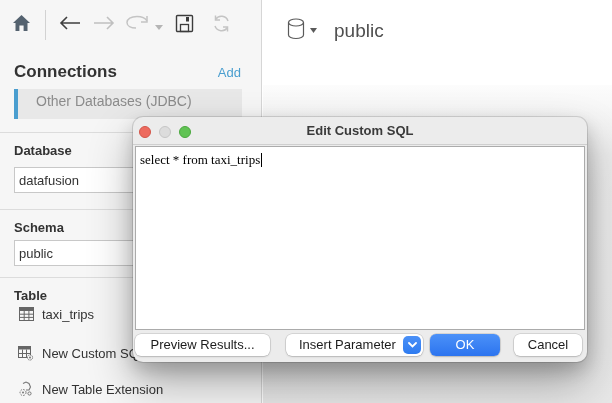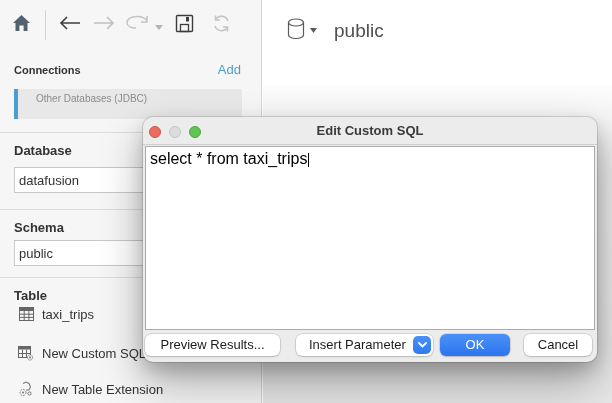--- a/index.html
+++ b/index.html
@@ -12,27 +12,27 @@
   .sidebar { position:absolute; left:0; top:0; width:262px; height:403px;
              background:#f6f6f6; border-right:1px solid #d6d6d6; z-index:1; }
 
   .toolbar { position:absolute; left:0; top:0; width:262px; height:50px;
              display:flex; align-items:center; }
   .tb-btn { display:flex; align-items:center; justify-content:center; height:30px; cursor:default; }
   .tb-divider { width:1px; height:30px; background:#d2d2d2; margin:0 9px 0 7px; }
 
   .connections-header { position:absolute; left:14px; right:20px; top:62px;
              display:flex; justify-content:space-between; align-items:baseline; }
-  .connections-title { font-size:11px; font-weight:bold; color:#333; }
+  .connections-title { font-size:17px; font-weight:bold; color:#333; }
   .add-link { font-size:13px; color:#4a9ecf; cursor:pointer; }
 
   .connection-item { position:absolute; left:14px; top:89px; width:228px; height:30px;
              background:#e8e8e8; border-left:4px solid #4a9ecf; padding:3px 0 0 8px; }
   .connection-name { font-size:12px; color:#333; white-space:nowrap; }
-  .connection-sub { font-size:10px; color:#8b8b8b; padding-left:10px; margin-top:1px; white-space:nowrap; }
+  .connection-sub { font-size:14px; color:#8b8b8b; padding-left:10px; margin-top:1px; white-space:nowrap; }
 
   .divider-h { position:absolute; left:0; width:262px; height:1px; background:#dcdcdc; }
 
   .side-label { position:absolute; left:14px; font-size:13px; font-weight:bold; color:#333; }
 
   .side-select { position:absolute; left:14px; width:234px; height:26px; background:#fff;
              border:1px solid #c8c8c8; font-size:13px; color:#333; display:flex;
              align-items:center; padding-left:4px; cursor:pointer; }
 
   .table-row { position:absolute; left:18px; display:flex; align-items:center; gap:8px;
@@ -40,36 +40,36 @@
   .table-row .ticon { width:16px; height:16px; display:flex; align-items:center; justify-content:center; }
 
   
   .main { position:absolute; left:263px; top:0; width:349px; height:403px; background:#fff; }
   .main-canvas { position:absolute; left:0; top:85px; width:349px; height:318px;
              background:linear-gradient(#fcfcfc, #ececec 70px, #e8e8e8); }
   .main-header { position:absolute; left:24px; top:18px; display:flex; align-items:center; }
   .schema-title { font-size:19px; color:#4f4f4f; margin-left:17px; }
 
   
-  .dialog { position:absolute; left:143px; top:117px; width:454px; height:245px;
+  .dialog { position:absolute; left:133px; top:117px; width:454px; height:245px;
              background:#ececec; border-radius:10px; z-index:5;
              box-shadow:0 0 0 1px rgba(0,0,0,0.12), 0 22px 45px rgba(0,0,0,0.30), 0 8px 18px rgba(0,0,0,0.18); }
   .dialog-titlebar { position:absolute; left:0; top:0; width:100%; height:28px;
              border-bottom:1px solid #cfcfcf; border-radius:10px 10px 0 0;
              display:flex; align-items:center; justify-content:center; }
   .traffic { position:absolute; left:6px; top:9px; display:flex; gap:8px; }
   .light { width:12px; height:12px; border-radius:50%; cursor:pointer; }
   .light.red   { background:#ed6a5e; border:0.5px solid #d35549; }
   .light.gray  { background:#dcdcdc; border:0.5px solid #c6c6c6; }
   .light.green { background:#61c354; border:0.5px solid #4aa83e; }
   .dialog-title { font-size:13px; font-weight:bold; color:#3a3a3a; }
 
   .sql-area { position:absolute; left:2px; top:29px; width:450px; height:184px;
              background:#fff; border:1px solid #ababab; padding:3px 4px; cursor:text; }
-  .sql-text { font-family:Liberation Sans, sans-serif; font-size:16px; color:#000; }
+  .sql-text { font-family:Liberation Serif, serif; font-size:13px; color:#000; }
   .caret-bar { display:inline-block; width:1px; height:14px; background:#000;
              vertical-align:text-bottom; margin-left:1px; }
 
   .dialog-footer { position:absolute; left:0; bottom:0; width:100%; height:32px;
              display:flex; align-items:center; justify-content:space-between;
              padding:0 5px 3px 2px; }
   .footer-left { display:flex; gap:16px; }
   .footer-right { display:flex; gap:14px; }
   .mac-btn { height:22px; border:none; border-radius:6px; background:#fff; font-size:13px;
              color:#1c1c1c; font-family:"Liberation Sans",sans-serif; cursor:pointer;

